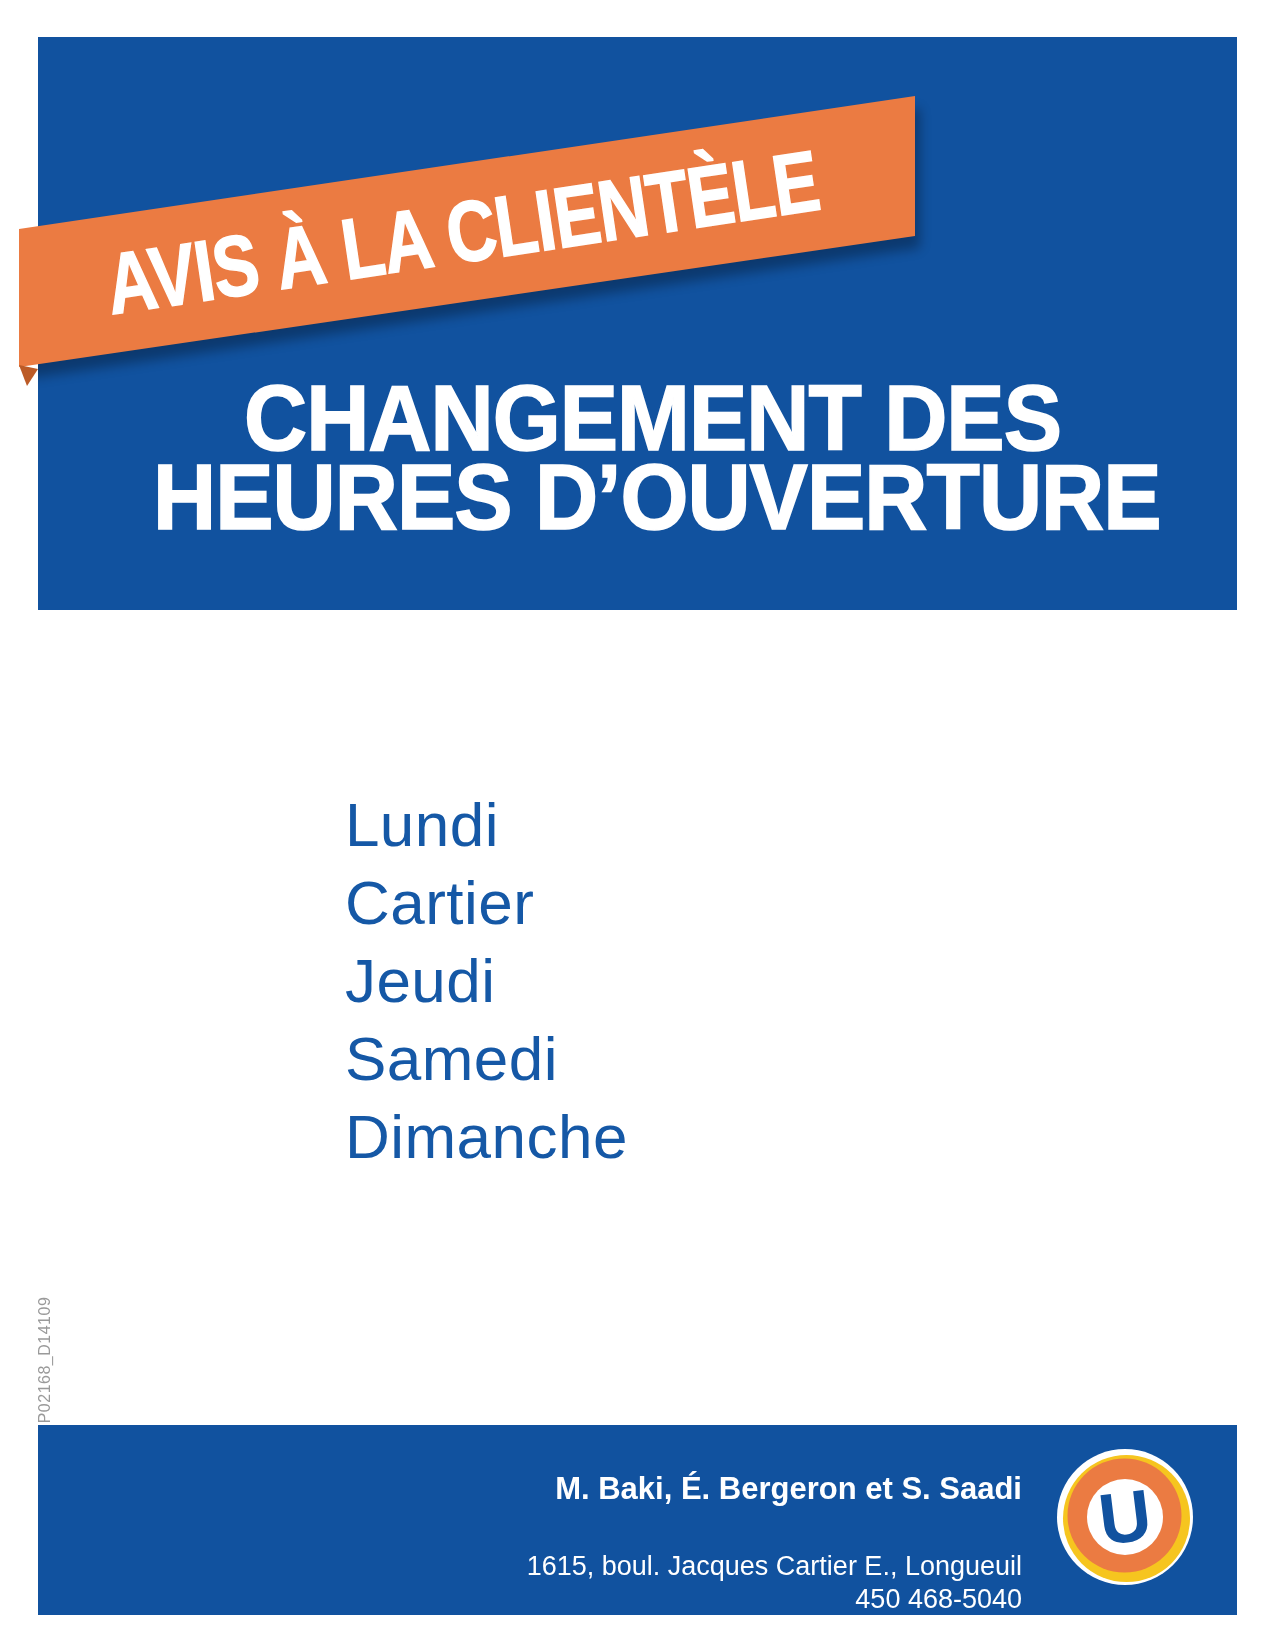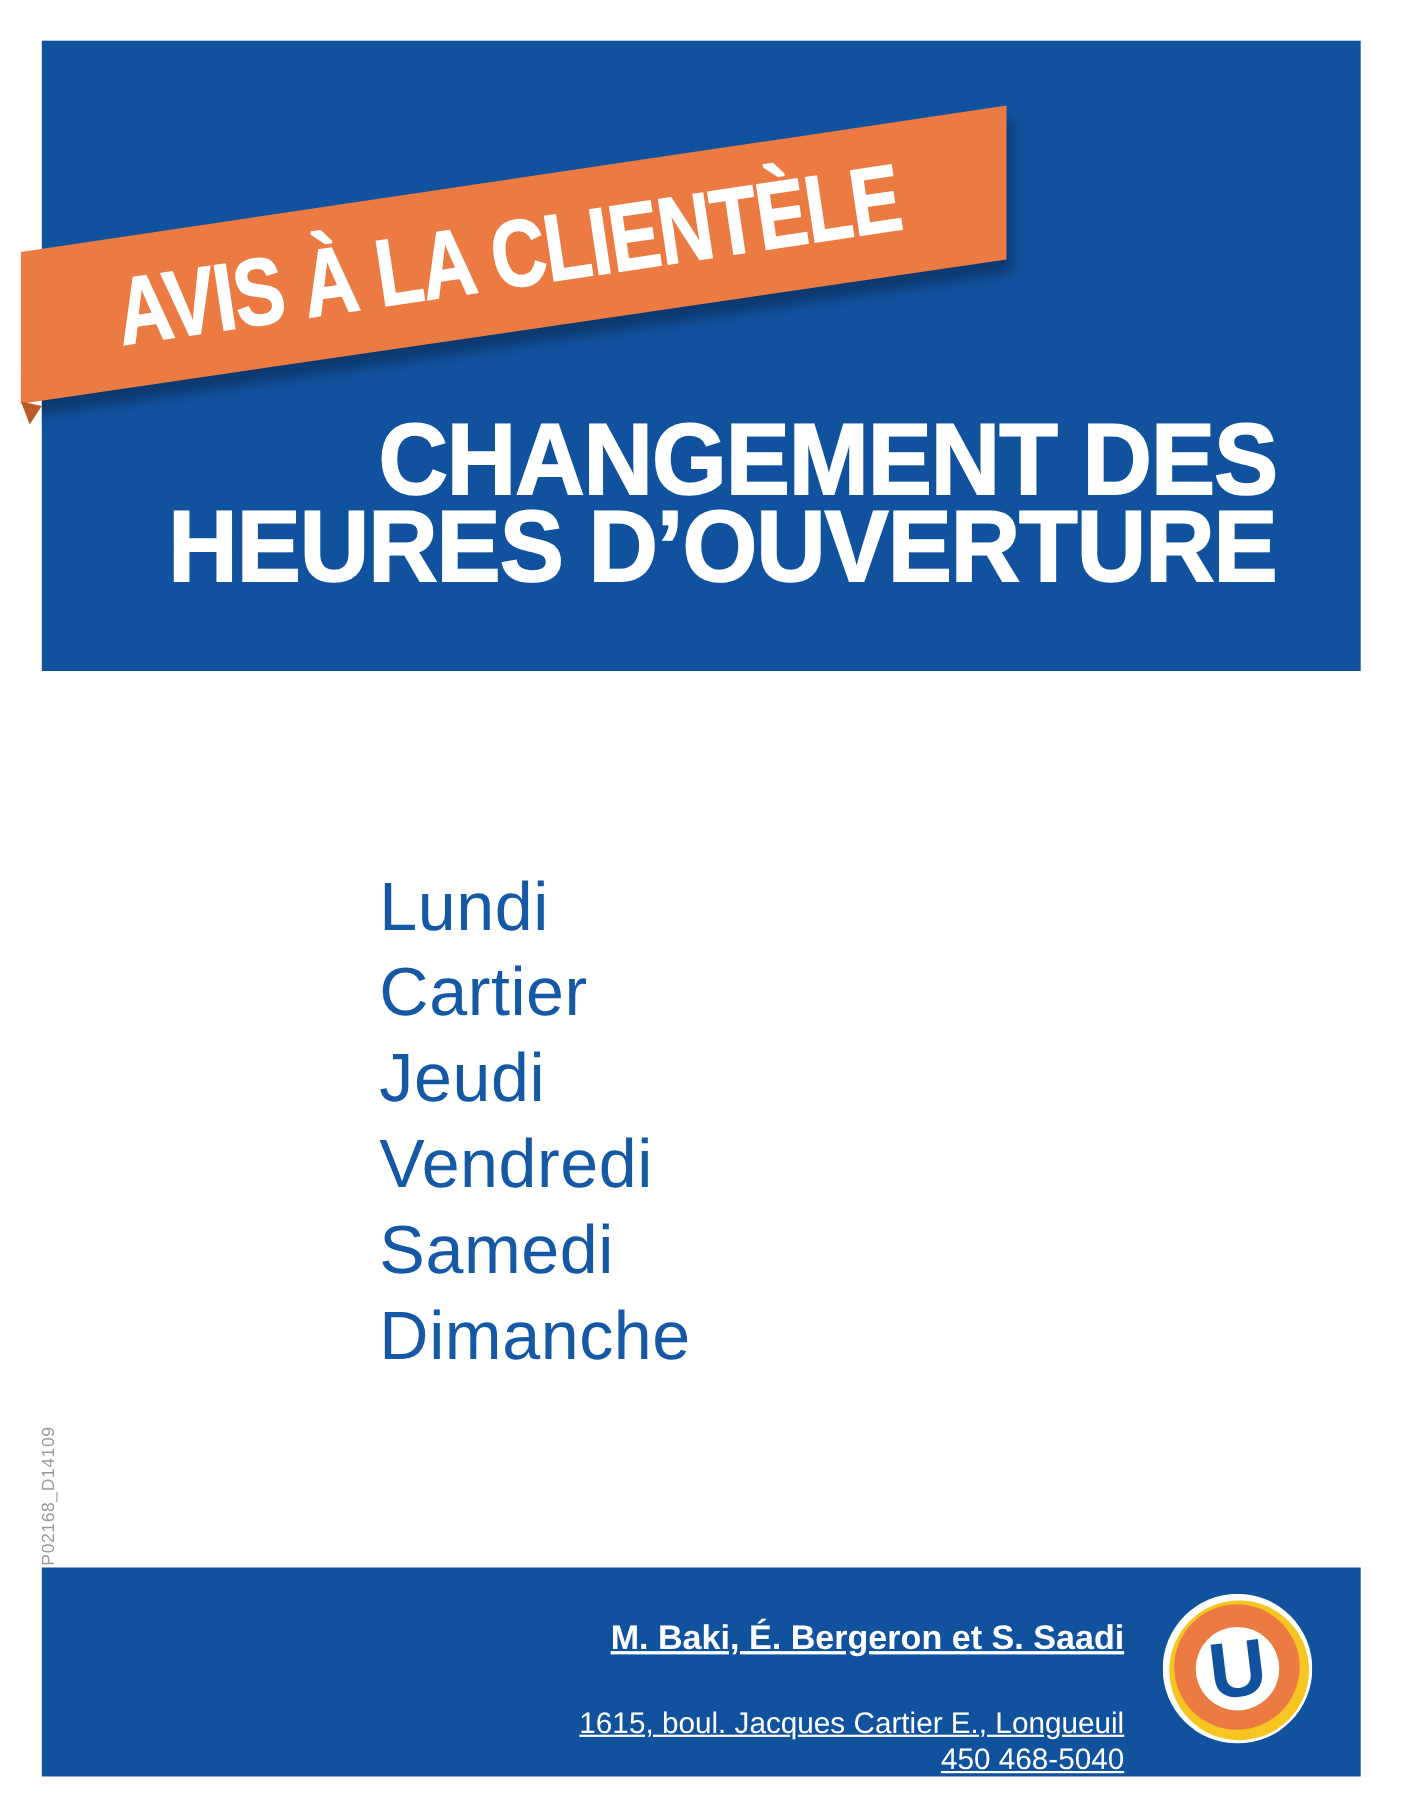--- a/index.html
+++ b/index.html
@@ -6,30 +6,30 @@
   .page{position:relative;width:1275px;height:1650px;background:#fff;overflow:hidden;
         font-family:"Liberation Sans",sans-serif;}
   .top-panel{position:absolute;left:38px;top:37px;width:1199px;height:573px;background:var(--blue);}
   .ribbon-svg{position:absolute;left:0;top:0;width:1275px;height:700px;pointer-events:none;}
   .ribbon-label-box{position:absolute;left:19px;top:238px;width:896px;height:120px;
         display:flex;align-items:center;justify-content:center;
         transform:rotate(-8.45deg);transform-origin:0 50%;}
   .ribbon-label{display:inline-block;transform:scaleX(0.8);transform-origin:50% 50%;
         color:#fff;font-size:86px;font-weight:bold;letter-spacing:-1px;white-space:nowrap;
         -webkit-text-stroke:1.5px #fff;}
-  .headline{position:absolute;right:114px;top:379px;text-align:right;color:#fff;
+  .headline{position:absolute;right:114px;top:379px;text-align:center;color:#fff;
         font-size:92px;font-weight:bold;line-height:79px;letter-spacing:-1px;
         -webkit-text-stroke:1.6px #fff;}
   .headline .line{display:inline-block;transform:scaleX(0.95);transform-origin:100% 50%;white-space:nowrap;}
   .day-list{position:absolute;right:647px;top:786px;text-align:left;
         color:var(--days_blue);font-size:62px;line-height:78px;letter-spacing:0.5px;}
   .side-code{position:absolute;left:45px;top:1360px;transform:translate(-50%,-50%) rotate(-90deg);
         color:var(--code_gray);font-size:16px;letter-spacing:0.5px;white-space:nowrap;}
   .footer-bar{position:absolute;left:38px;top:1425px;width:1199px;height:190px;background:var(--blue);}
-  .footer-text{position:absolute;right:253px;top:1471px;text-align:right;color:#fff;text-decoration:underline;}
+  .footer-text{position:absolute;right:253px;top:1471px;text-align:right;color:#fff;}
   .footer-names{font-size:31px;font-weight:bold;line-height:36px;}
   .footer-address{font-size:27px;line-height:33px;margin-top:43px;}
   .footer-phone{font-size:27px;line-height:32px;}
   .logo{position:absolute;left:1057px;top:1449px;width:136px;height:136px;}
 </style>
 </head>
 <body>
 
 <div class="page">
 
@@ -57,21 +57,20 @@
 
   <div class="headline">
     <span class="line">CHANGEMENT DES</span><br>
     <span class="line">HEURES D’OUVERTURE</span>
   </div>
 
   <div class="day-list">
     <div>Lundi</div>
     <div>Cartier</div>
     <div>Jeudi</div>
-    <div>Vendredi</div>
     <div>Samedi</div>
     <div>Dimanche</div>
   </div>
 
   <div class="side-code">P02168_D14109</div>
 
   <div class="footer-bar"></div>
 
   <div class="footer-text">
     <div class="footer-names">M. Baki, É. Bergeron et S. Saadi</div>

